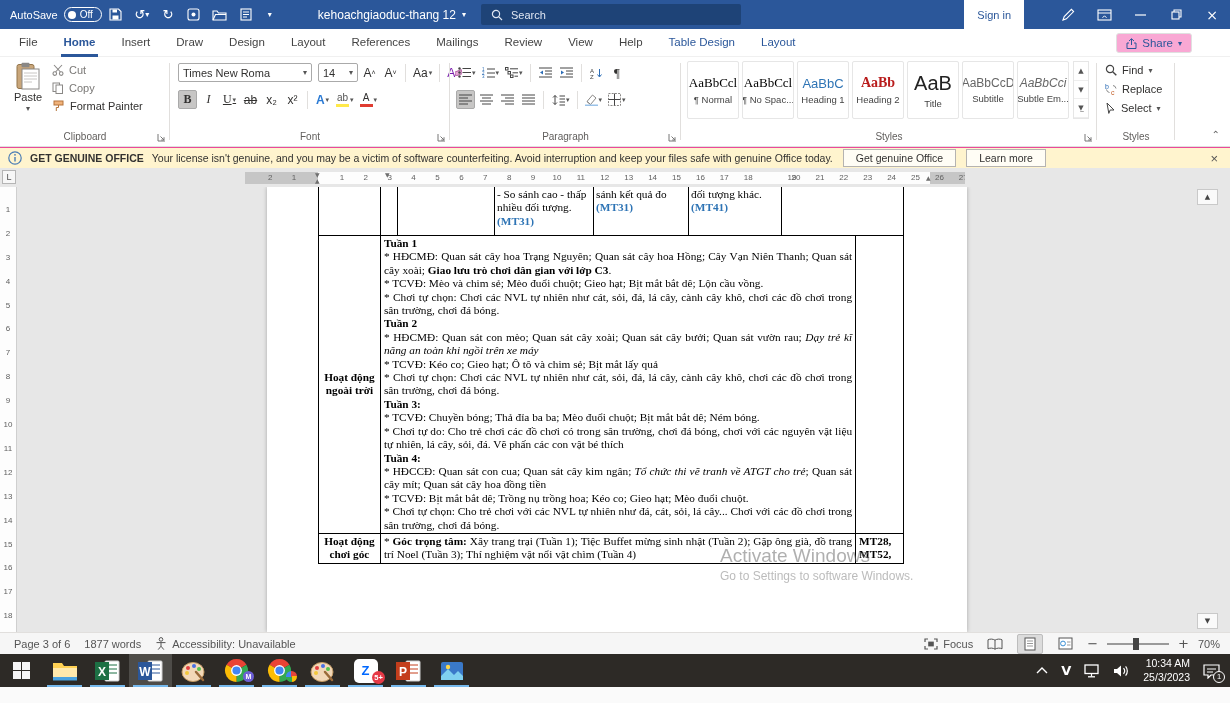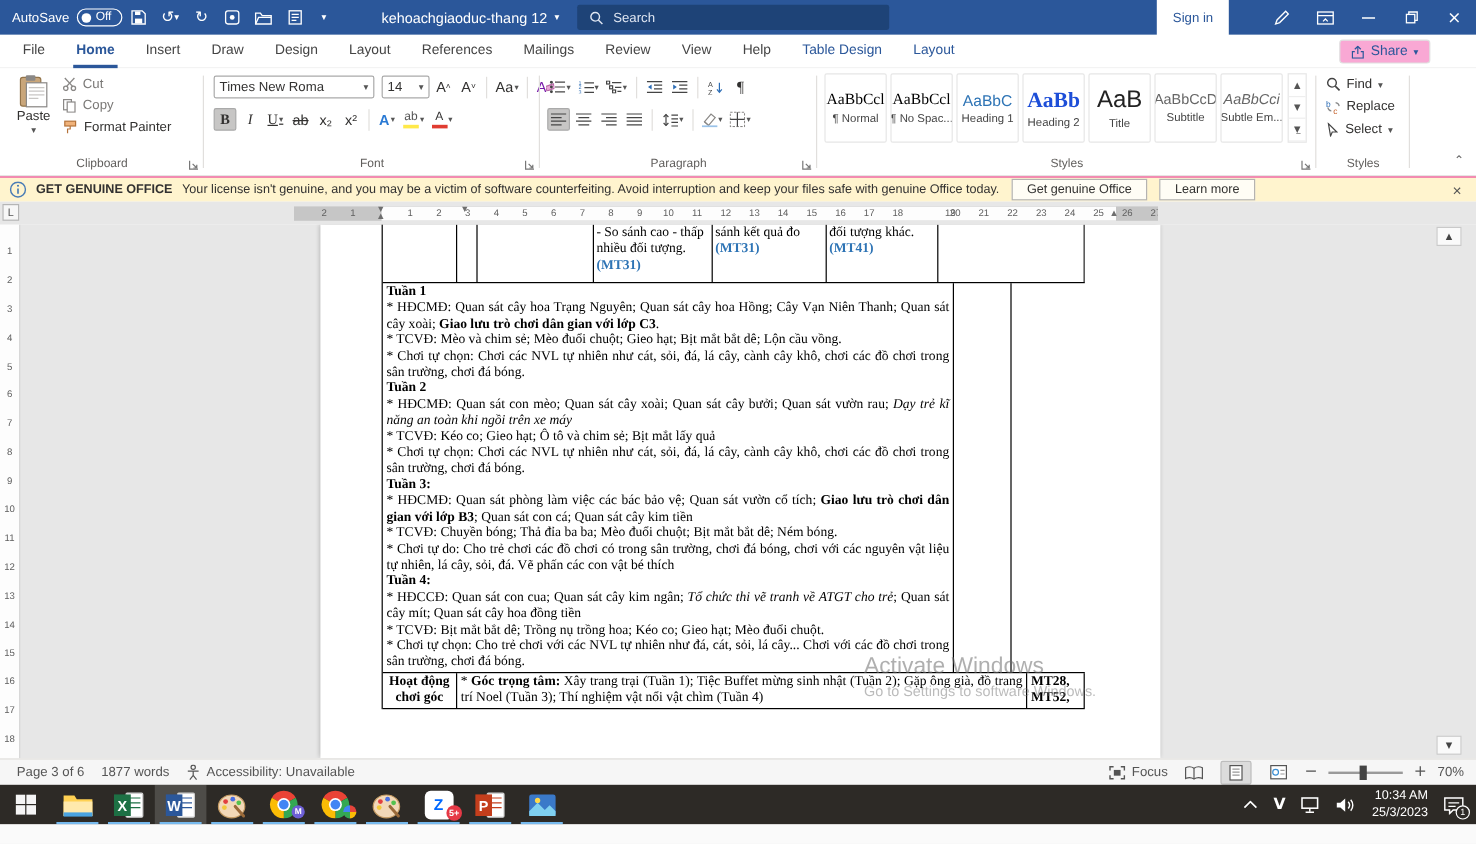--- a/index.html
+++ b/index.html
@@ -48,21 +48,21 @@
 .fbtn .dd{font-size:7px;margin-left:1px;font-family:"DejaVu Sans",sans-serif;color:#555}
 .vdiv{width:1px;height:18px;background:#e1dfdd;margin:0 3px}
 .colbar{display:flex;flex-direction:column;align-items:center;line-height:1}
 .colbar .bar{width:13px;height:3px;margin-top:1px}
 .style-card{width:52px;height:58px;border:1px solid #e6e6e6;border-radius:2px;background:#fff;display:flex;flex-direction:column;align-items:center;justify-content:center;gap:3px;cursor:pointer;overflow:hidden}
 .styles-row{position:absolute;left:6px;top:4px;display:flex;gap:3px}
 .st-name{font-size:9.5px;color:#444;white-space:nowrap}
 .st-sample{white-space:nowrap}
 .st-normal{font-family:"Liberation Serif",serif;font-size:13px;color:#000}
 .st-h1{font-size:13px;color:#2e74b5}
-.st-h2{font-size:18px;color:#1d4ed8;font-weight:bold;font-family:"Liberation Serif",serif}
+.st-h2{font-size:14px;color:#b91c1c;font-weight:bold;font-family:"Liberation Serif",serif}
 .st-title{font-size:20px;color:#222}
 .st-subtitle{font-size:12px;color:#666}
 .st-subtle{font-size:12px;color:#666;font-style:italic}
 .gal-scroll{position:absolute;right:8px;top:4px;width:16px;height:58px;display:flex;flex-direction:column;border:1px solid #e6e6e6}
 .gal-scroll span{flex:1;display:flex;align-items:center;justify-content:center;font-size:7px;color:#555;border-bottom:1px solid #eee;cursor:pointer;font-family:"DejaVu Sans",sans-serif}
 .edit-col{position:absolute;left:8px;top:7px;display:flex;flex-direction:column;gap:7px}
 .edit-item{display:flex;align-items:center;gap:5px;font-size:11px;color:#323130;cursor:pointer;white-space:nowrap}
 .collapse-btn{position:absolute;right:10px;bottom:6px;font-size:10px;color:#666;cursor:pointer;font-family:"DejaVu Sans",sans-serif}
 
 
@@ -724,31 +724,31 @@
               <div class="t-line"><span>sánh kết quả đo</span></div>
               <div class="t-line"><span style="font-weight: bold; color: rgb(46, 116, 181);">(MT31)</span></div>
             </div>
             <div class="t-cell t-top-cell" style="width: 93px;">
               <div class="t-line"><span>đối tượng khác.</span></div>
               <div class="t-line"><span style="font-weight: bold; color: rgb(46, 116, 181);">(MT41)</span></div>
             </div>
             <div class="t-cell t-top-cell" style="width: 122px;"></div>
           </div>
           <div class="t-row">
+            <div class="t-cell t-label">Hoạt động ngoài trời</div>
             <div class="t-cell t-content">
               <div class="t-para"><span style="font-weight: bold;">Tuần 1</span></div>
               <div class="t-para"><span>* HĐCMĐ: Quan sát cây hoa Trạng Nguyên; Quan sát cây hoa Hồng; Cây Vạn Niên Thanh; Quan sát cây xoài; </span><span style="font-weight: bold;">Giao lưu trò chơi dân gian với lớp C3</span><span>.</span></div>
               <div class="t-para"><span>* TCVĐ: Mèo và chim sẻ; Mèo đuổi chuột; Gieo hạt; Bịt mắt bắt dê; Lộn cầu vồng.</span></div>
               <div class="t-para"><span>* Chơi tự chọn: Chơi các NVL tự nhiên như cát, sỏi, đá, lá cây, cành cây khô, chơi các đồ chơi trong sân trường, chơi đá bóng.</span></div>
               <div class="t-para"><span style="font-weight: bold;">Tuần 2</span></div>
               <div class="t-para"><span>* HĐCMĐ: Quan sát con mèo; Quan sát cây xoài; Quan sát cây bưởi; Quan sát vườn rau; </span><span style="font-style: italic;">Dạy trẻ kĩ năng an toàn khi ngồi trên xe máy</span></div>
               <div class="t-para"><span>* TCVĐ: Kéo co; Gieo hạt; Ô tô và chim sẻ; Bịt mắt lấy quả</span></div>
               <div class="t-para"><span>* Chơi tự chọn: Chơi các NVL tự nhiên như cát, sỏi, đá, lá cây, cành cây khô, chơi các đồ chơi trong sân trường, chơi đá bóng.</span></div>
               <div class="t-para"><span style="font-weight: bold;">Tuần 3:</span></div>
-              <div class="t-para"><span>* HĐCMĐ: Quan sát phòng làm việc các bác bảo vệ; Quan sát vườn cổ tích; </span><span style="font-weight: bold;">Giao lưu trò chơi dân gian với lớp B3</span><span>; Quan sát con cá; Quan sát cây kim tiền</span></div>
               <div class="t-para"><span>* TCVĐ: Chuyền bóng; Thả đỉa ba ba; Mèo đuổi chuột; Bịt mắt bắt dê; Ném bóng.</span></div>
               <div class="t-para"><span>* Chơi tự do: Cho trẻ chơi các đồ chơi có trong sân trường, chơi đá bóng, chơi với các nguyên vật liệu tự nhiên, lá cây, sỏi, đá. Vẽ phấn các con vật bé thích</span></div>
               <div class="t-para"><span style="font-weight: bold;">Tuần 4:</span></div>
               <div class="t-para"><span>* HĐCCĐ: Quan sát con cua; Quan sát cây kim ngân; </span><span style="font-style: italic;">Tổ chức thi vẽ tranh về ATGT cho trẻ</span><span>; Quan sát cây mít; Quan sát cây hoa đồng tiền</span></div>
               <div class="t-para"><span>* TCVĐ: Bịt mắt bắt dê; Trồng nụ trồng hoa; Kéo co; Gieo hạt; Mèo đuổi chuột.</span></div>
               <div class="t-para"><span>* Chơi tự chọn: Cho trẻ chơi với các NVL tự nhiên như đá, cát, sỏi, lá cây... Chơi với các đồ chơi trong sân trường, chơi đá bóng.</span></div>
             </div>
             <div class="t-cell t-refs"></div>
           </div>
           <div class="t-row">

